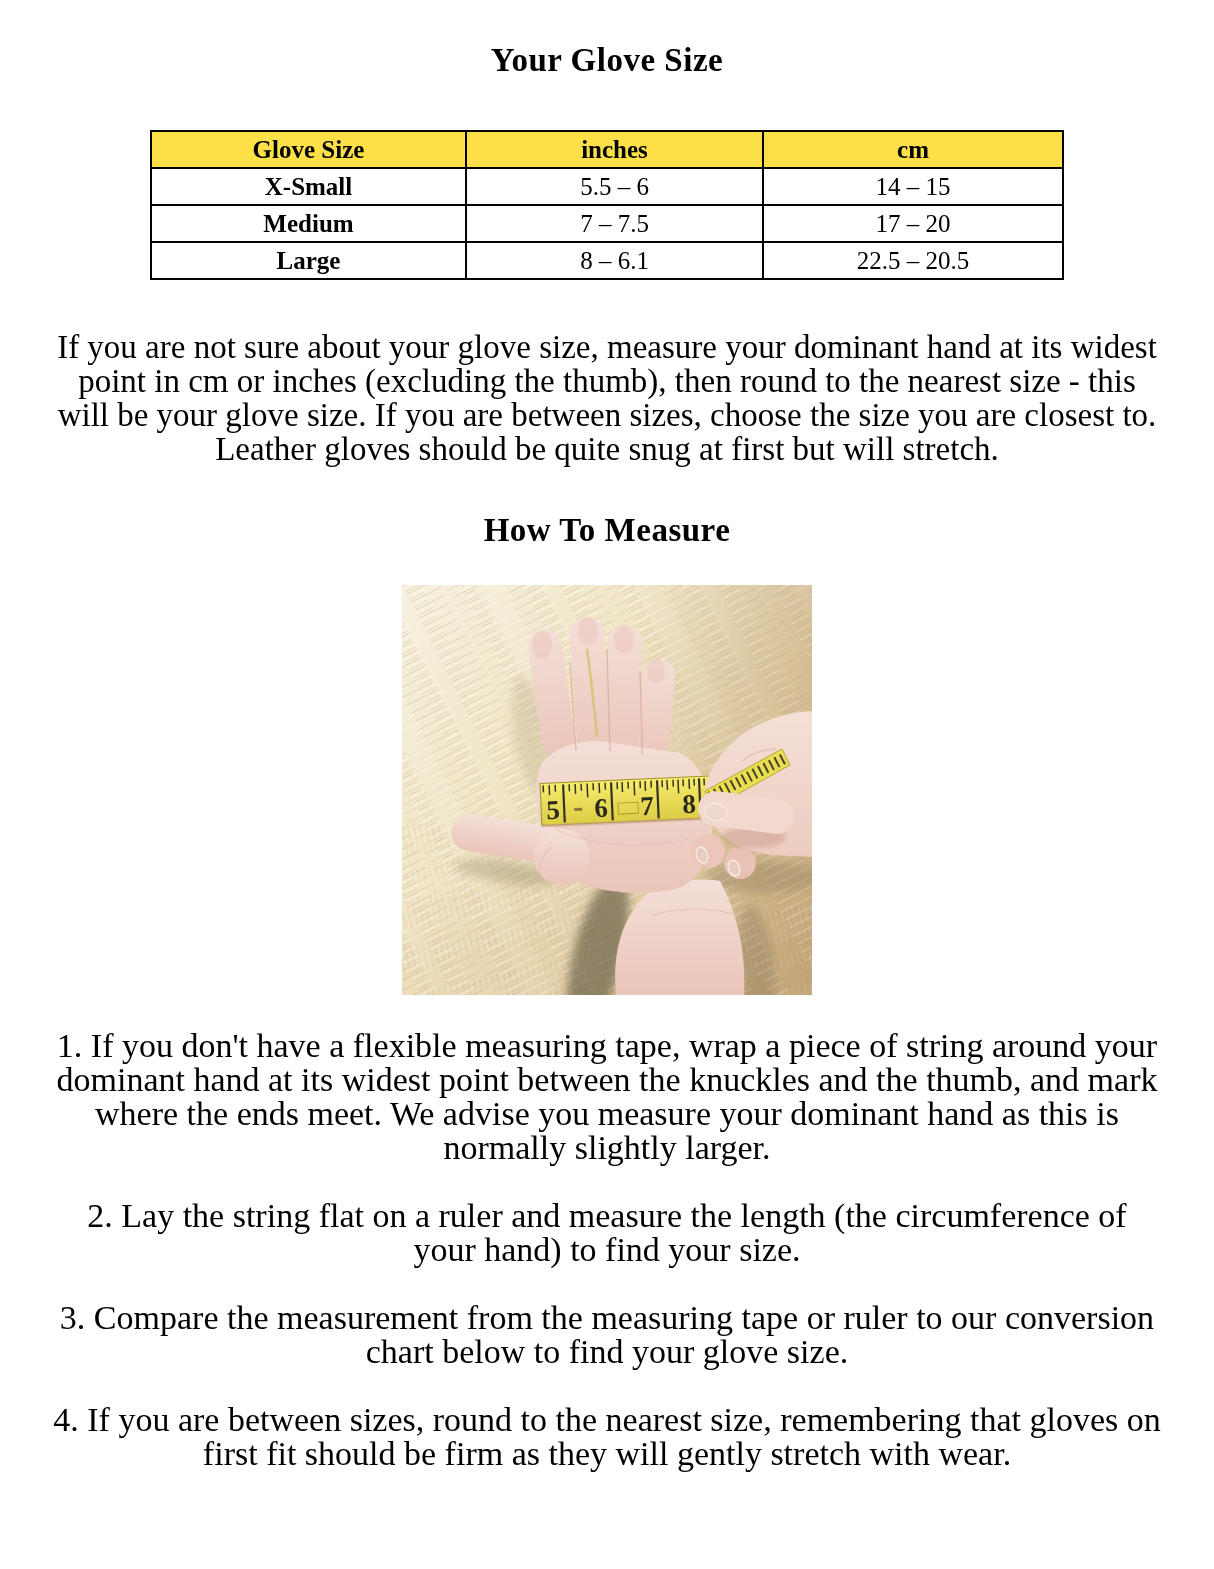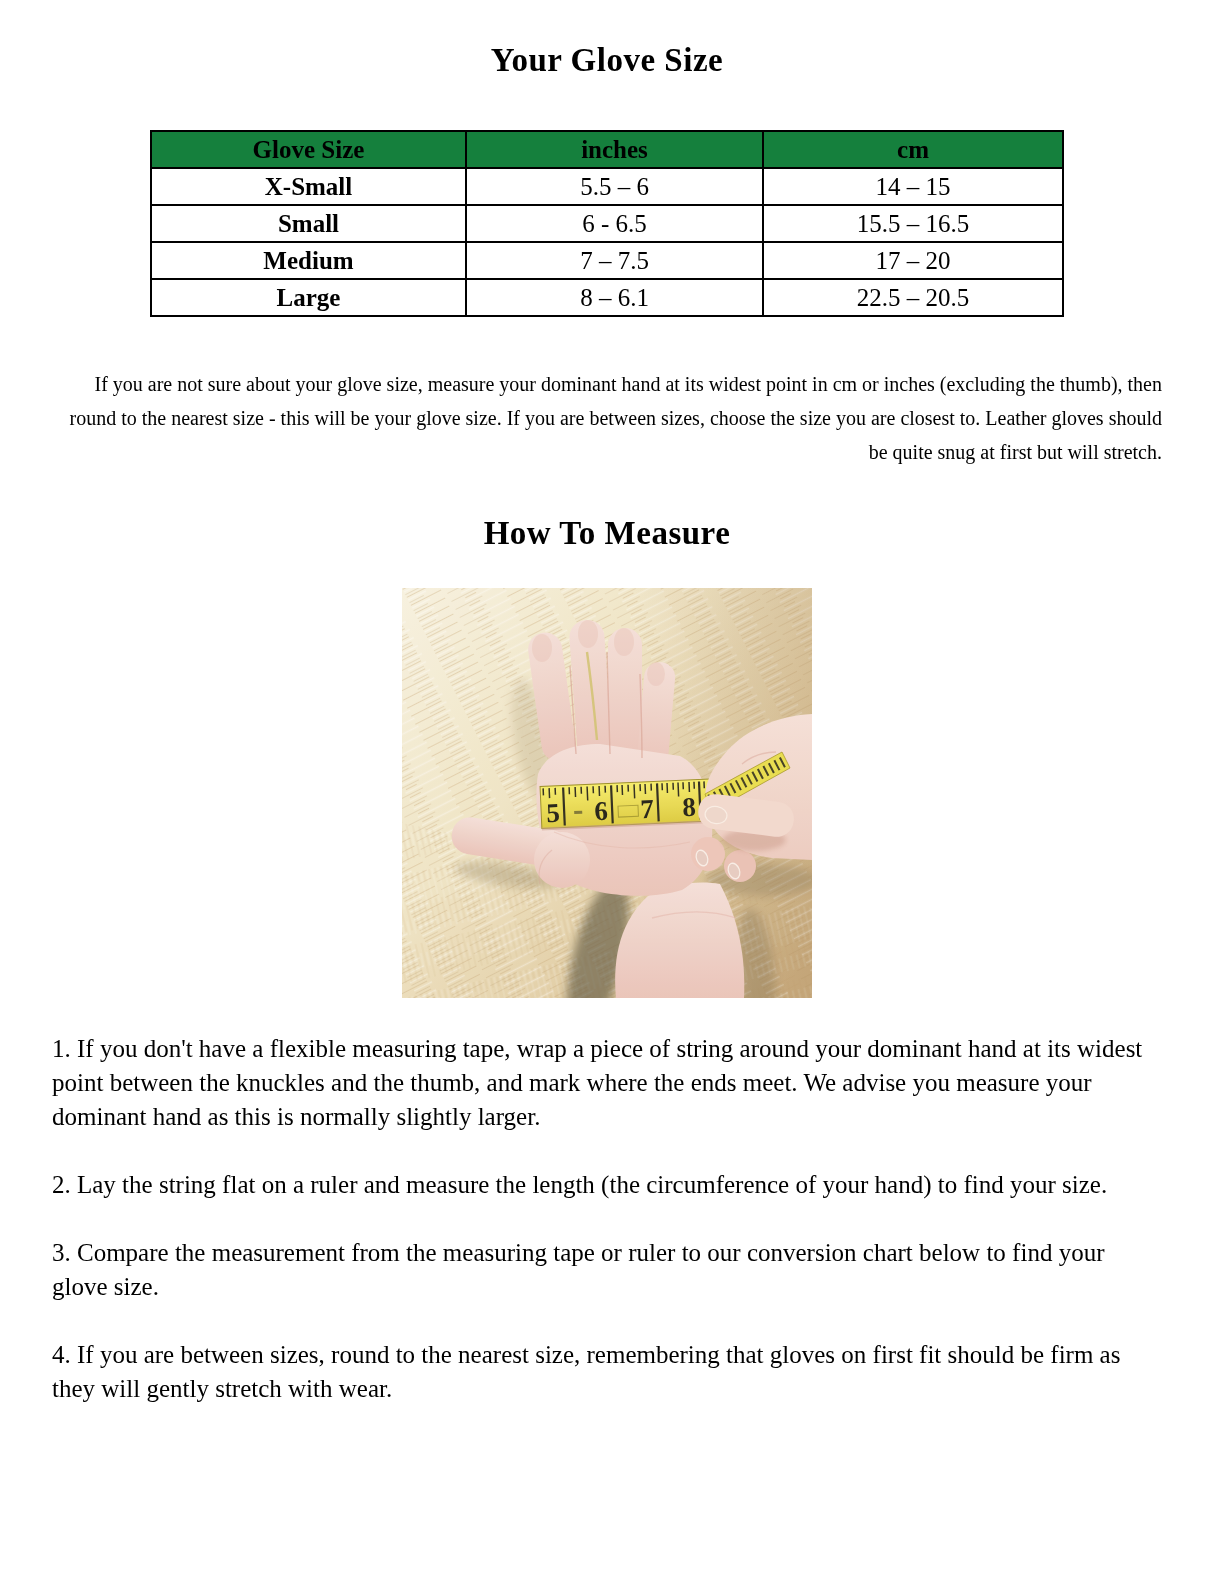--- a/index.html
+++ b/index.html
@@ -2,25 +2,25 @@
 <html><head>
 <meta charset="utf-8">
 <style>
   html,body{margin:0;padding:0;background:#ffffff;}
   body{width:1214px;height:1569px;font-family:"Liberation Serif",serif;color:#000;overflow:hidden;}
   .doc{padding-top:42px;}
   h1{font-size:33px;font-weight:bold;text-align:center;margin:0;letter-spacing:.5px;}
   h2{font-size:33px;font-weight:bold;text-align:center;margin:46px 0 0 0;letter-spacing:.5px;}
   table.size{margin:51px auto 0 auto;border-collapse:collapse;width:912px;table-layout:fixed;}
   table.size th,table.size td{border:2px solid #000;text-align:center;font-size:25px;height:33px;padding:1px 2px;line-height:1.1;}
-  table.size th{background:#15803d;font-weight:bold;}
+  table.size th{background:#fde047;font-weight:bold;}
   td.size-col{font-weight:bold;}
-  .intro{width:1110px;margin:50px auto 0 auto;text-align:right;font-size:20px;line-height:34px;}
+  .intro{width:1110px;margin:50px auto 0 auto;text-align:center;font-size:33px;line-height:34px;}
   figure.photo{margin:36px auto 0 auto;width:410px;height:410px;padding:0;}
-  .step{width:1110px;margin:34px auto 0 auto;text-align:left;font-size:25px;line-height:34px;}
+  .step{width:1110px;margin:34px auto 0 auto;text-align:center;font-size:34px;line-height:34px;}
   svg text.tapnum{font-family:"Liberation Serif",serif;font-weight:bold;font-size:27px;fill:#201d10;}
 </style>
 </head>
 <body>
 
 <main class="doc">
 
   <h1>Your Glove Size</h1>
 
   <table class="size">
@@ -34,25 +34,20 @@
         <th>Glove Size</th>
         <th>inches</th>
         <th>cm</th>
       </tr>
     </thead>
     <tbody>
       <tr>
         <td class="size-col">X-Small</td>
         <td>5.5 – 6</td>
         <td>14 – 15</td>
-      </tr>
-      <tr>
-        <td class="size-col">Small</td>
-        <td>6 - 6.5</td>
-        <td>15.5 – 16.5</td>
       </tr>
       <tr>
         <td class="size-col">Medium</td>
         <td>7 – 7.5</td>
         <td>17 – 20</td>
       </tr>
       <tr>
         <td class="size-col">Large</td>
         <td>8 – 6.1</td>
         <td>22.5 – 20.5</td>

